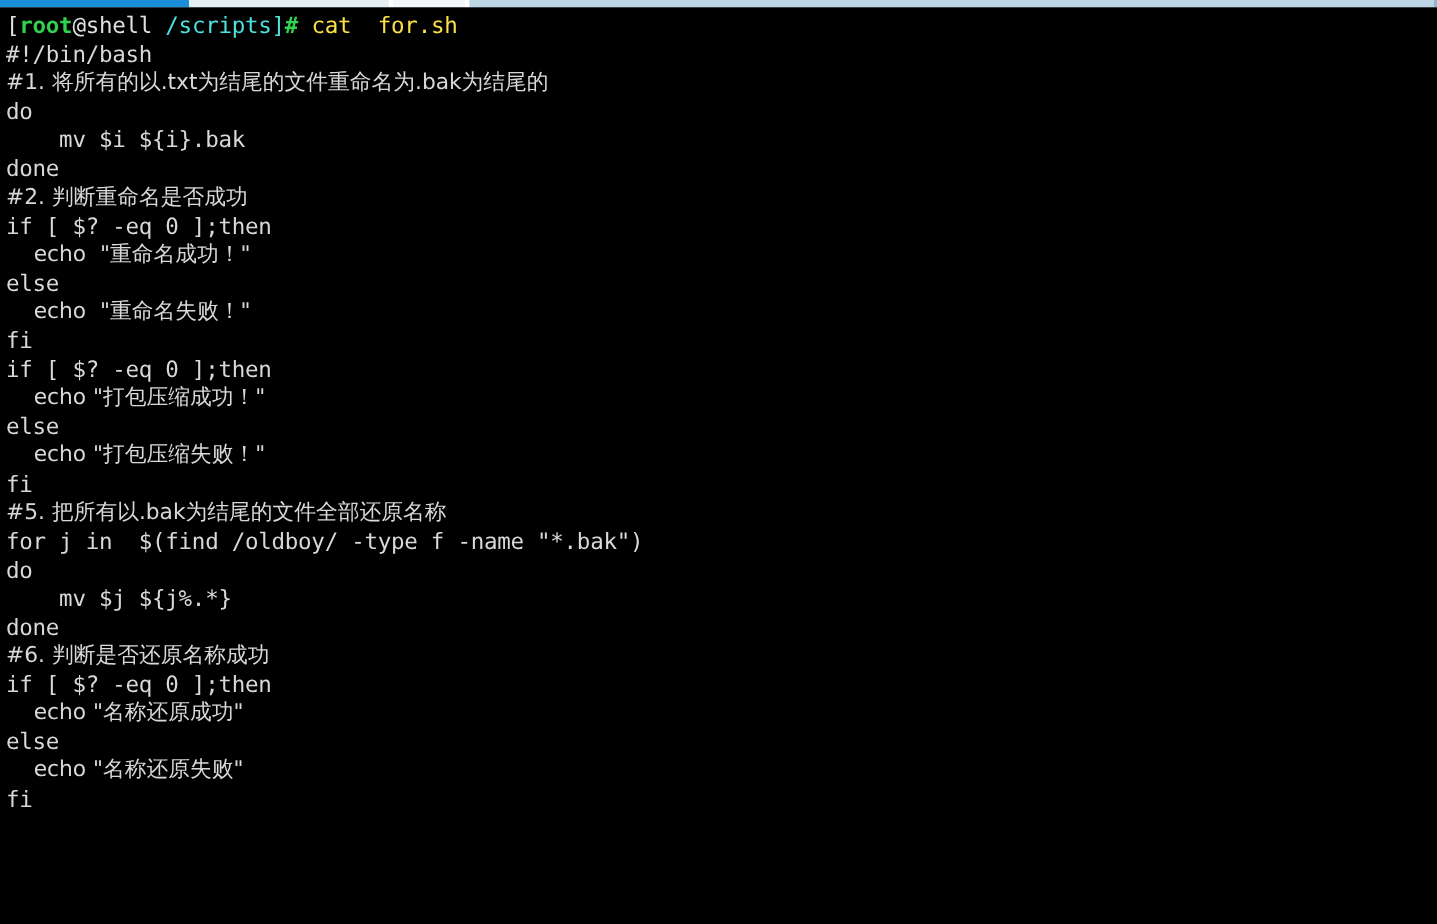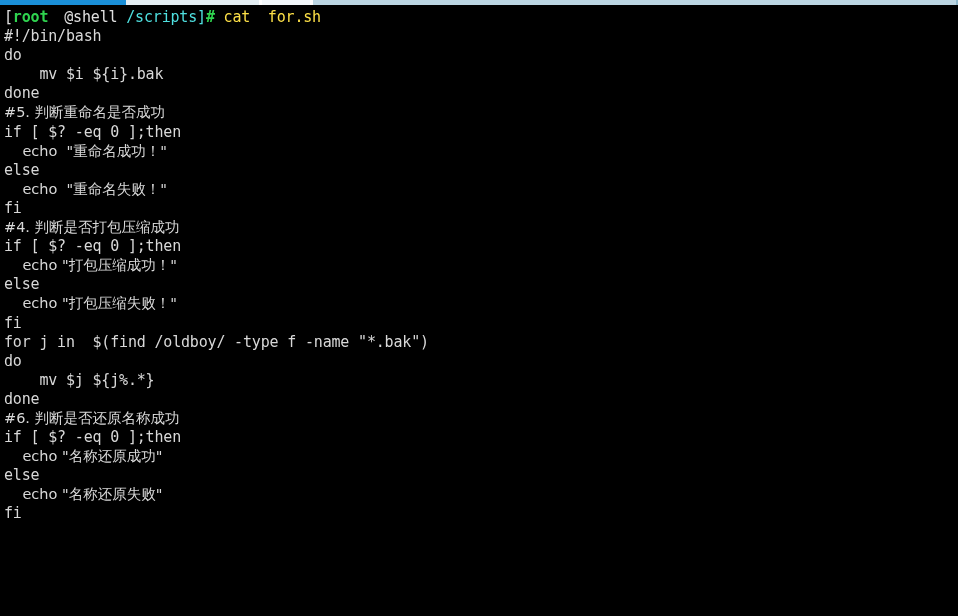--- a/index.html
+++ b/index.html
@@ -60,21 +60,21 @@
     letter-spacing: -0.18px;
     white-space: pre;
     color: #d8d8d8;
     font-family: "DejaVu Sans Mono", "Liberation Mono", monospace;
   }
   .term-line.cjk {
     font-family: "DejaVu Sans", "Liberation Sans", sans-serif;
     font-size: 14.5px;
     letter-spacing: 0px;
   }
-  .c-white   { color: #e0e0e0; margin-left: 16px; }
+  .c-white   { color: #e0e0e0; }
   .c-green   { color: #2fd34f; font-weight: bold; margin-top: 46px; }
   .c-cyan    { color: #4fe0e0; font-weight: normal; }
   .c-hash    { color: #2fd34f; font-weight: bold; }
   .c-bracket { color: #e0e0e0; }
   .c-cmd     { color: #fde047; }
 </style>
 </head>
 <body>
 
 <div id="terminal-window">
@@ -88,35 +88,36 @@
     <div class="seg rest"></div>
     <div class="seg edge"></div>
   </div>
 
   <div id="terminal-body">
 
     <div class="term-line"><span class="c-bracket">[</span><span class="c-green">root</span><span class="c-white">@shell</span><span class="c-cyan"> /scripts</span><span class="c-cyan">]</span><span class="c-hash">#</span><span class="c-cmd"> cat  for.sh</span></div>
 
     <div id="script-lines">
         <div class="term-line">#!/bin/bash</div>
+        <div class="term-line cjk">#1. 将所有的以.txt为结尾的文件重命名为.bak为结尾的</div>
         <div class="term-line">do</div>
         <div class="term-line">    mv $i ${i}.bak</div>
         <div class="term-line">done</div>
-        <div class="term-line cjk">#5. 判断重命名是否成功</div>
+        <div class="term-line cjk">#2. 判断重命名是否成功</div>
         <div class="term-line">if [ $? -eq 0 ];then</div>
         <div class="term-line cjk">    echo  "重命名成功！"</div>
         <div class="term-line">else</div>
         <div class="term-line cjk">    echo  "重命名失败！"</div>
         <div class="term-line">fi</div>
-        <div class="term-line cjk">#4. 判断是否打包压缩成功</div>
         <div class="term-line">if [ $? -eq 0 ];then</div>
         <div class="term-line cjk">    echo "打包压缩成功！"</div>
         <div class="term-line">else</div>
         <div class="term-line cjk">    echo "打包压缩失败！"</div>
         <div class="term-line">fi</div>
+        <div class="term-line cjk">#5. 把所有以.bak为结尾的文件全部还原名称</div>
         <div class="term-line">for j in  $(find /oldboy/ -type f -name "*.bak")</div>
         <div class="term-line">do</div>
         <div class="term-line">    mv $j ${j%.*}</div>
         <div class="term-line">done</div>
         <div class="term-line cjk">#6. 判断是否还原名称成功</div>
         <div class="term-line">if [ $? -eq 0 ];then</div>
         <div class="term-line cjk">    echo "名称还原成功"</div>
         <div class="term-line">else</div>
         <div class="term-line cjk">    echo "名称还原失败"</div>
         <div class="term-line">fi</div>

